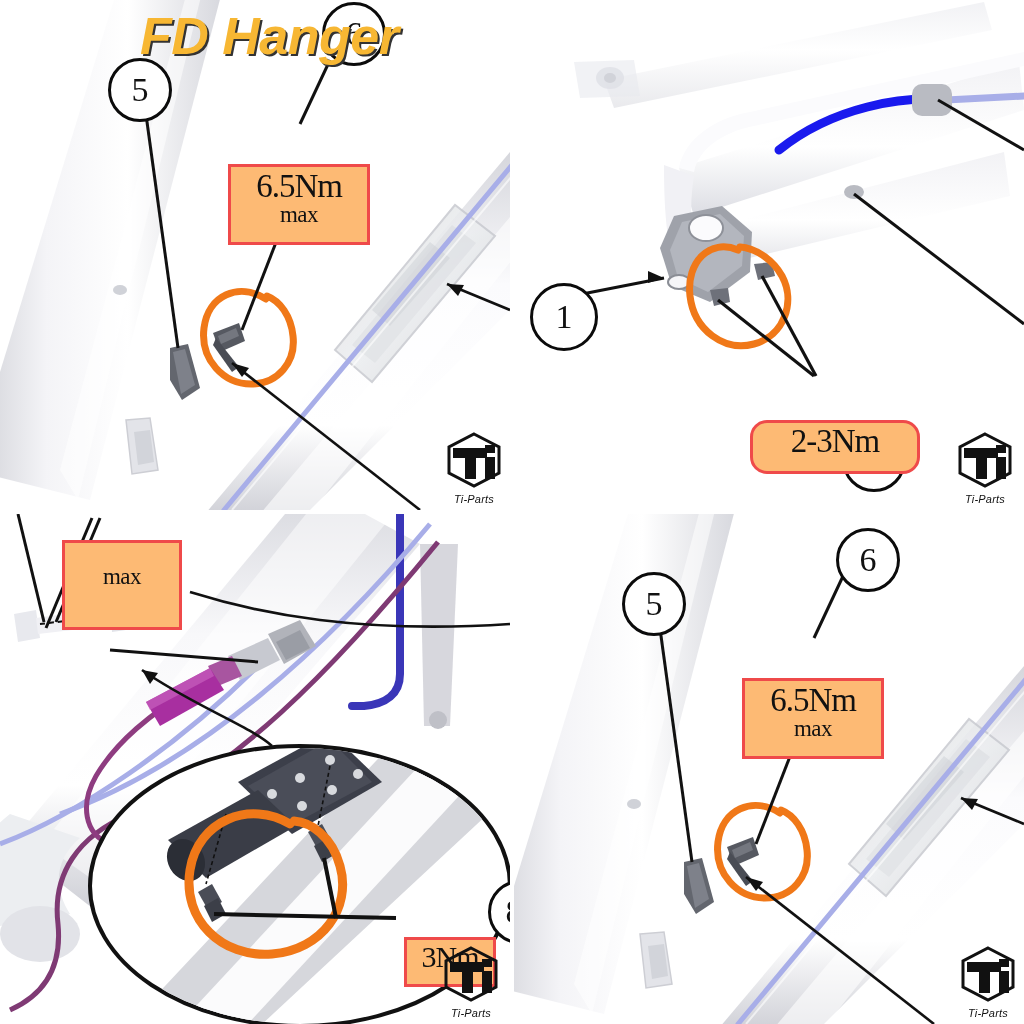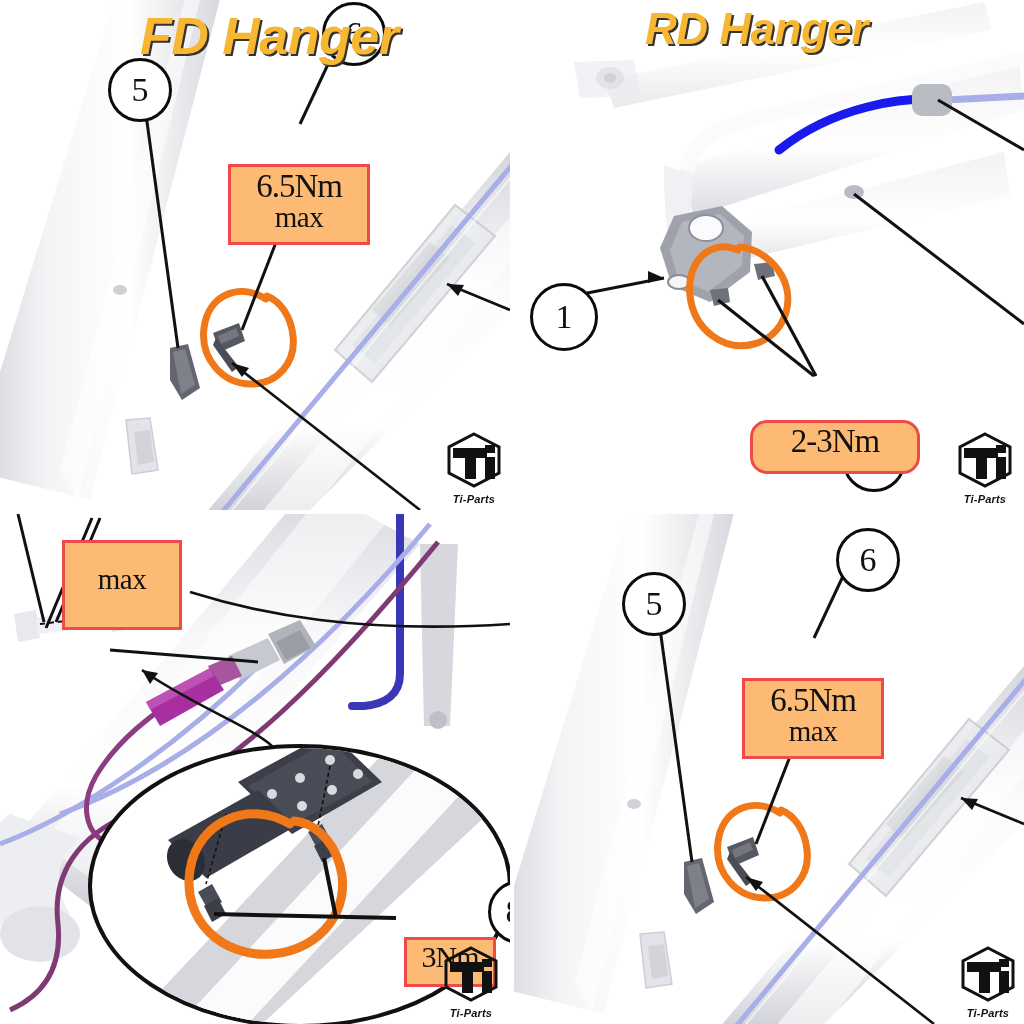--- a/index.html
+++ b/index.html
@@ -51,27 +51,27 @@
     border:3px solid #ef4a4a;
     background:#fdba74;
     color:#111;
     text-align:center;
     line-height:1.0;
     z-index:36;
     font-family:Liberation Serif, serif;
     margin-top:48px;
   }
   .torque .l1{display:block;font-size:33px;letter-spacing:-1px;}
-  .torque .l2{display:block;font-size:29px;letter-spacing:-0.5px;}
+  .torque .l2{display:block;font-size:23px;letter-spacing:-0.5px;}
 
   
   .logo{position:absolute;width:66px;height:76px;z-index:45;}
   .logo .lbl{
     position:absolute;left:0;bottom:-1px;width:66px;text-align:center;
-    font-size:11px;font-weight:bold;font-style:italic;color:#111;
+    font-size:11px;font-weight:normal;font-style:italic;color:#111;
     letter-spacing:0.2px;
   }
 </style>
 </head>
 <body>
 
 <div id="stage">
 
   <div class="panel p-tl">
     <svg class="svgfull" viewBox="0 0 510 510">
@@ -220,23 +220,20 @@
 
       <path d="M 58 296 L 150 278" stroke="#111" stroke-width="3" fill="none"></path>
       <path d="M 150 278 L 134 271 L 134 283 Z" fill="#111"></path>
 
       <path d="M 424 100 L 510 150" stroke="#111" stroke-width="3" fill="none"></path>
 
       <ellipse cx="340" cy="192" rx="10" ry="7" fill="#b9bbc2"></ellipse>
       <path d="M 340 194 L 510 324" stroke="#111" stroke-width="3" fill="none"></path>
     </svg>
 
-    <div class="title t-rd" style="left:131px;top:4px;">
-      <span>RD Hanger</span>
-    </div>
 
     <div class="callout" style="left:16px;top:283px;width:62px;height:62px;">
       <span>1</span>
     </div>
     <div class="callout" style="left:328px;top:428px;width:58px;height:58px;">
       <span>2</span>
     </div>
 
     <div class="torque" style="left:236px;top:372px;width:164px;height:46px;padding-top:2px;border-radius:17px;">
       <span class="l1">2-3Nm</span>

